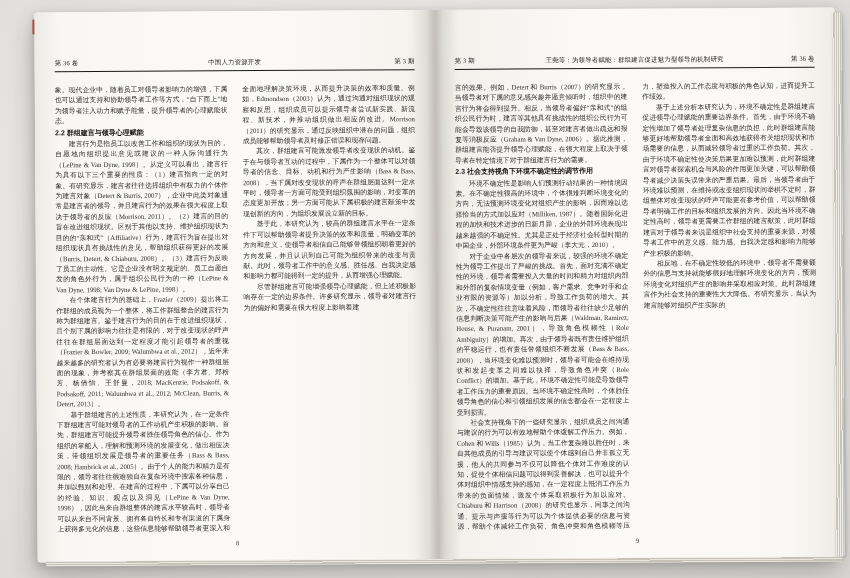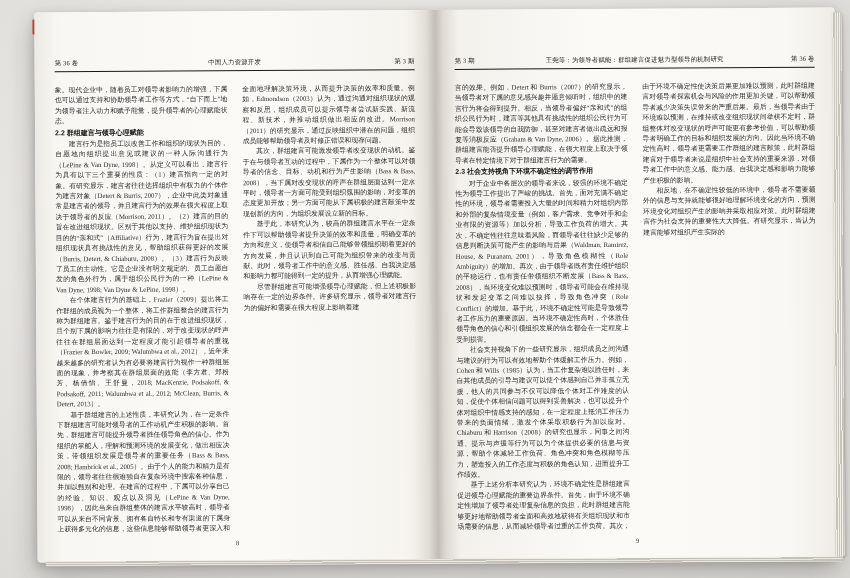--- a/index.html
+++ b/index.html
@@ -109,20 +109,21 @@
 
     <div class="page right">
       <div class="page-header">
         <span class="side">第 3 期</span>
         <span class="center">王尧等：为领导者赋能：群组建言促进魅力型领导的机制研究</span>
         <span class="side r">第 36 卷</span>
       </div>
       <div class="page-body">
           <p class="para continuation">言的效果。例如，Detert 和 Burris（2007）的研究显示，当领导者对下属的意见感兴趣并愿意倾听时，组织中的建言行为将会得到提升。相反，当领导者偏好“亲和式”的组织公民行为时，建言等其他具有挑战性的组织公民行为可能会导致该领导的自我防御，甚至对建言者做出疏远和报复等消极反应（Graham &amp; Van Dyne, 2006）。据此推测，群组建言能否提升领导心理赋能，在很大程度上取决于领导者在特定情境下对于群组建言行为的需要。</p>
           <p class="para heading">2.3 社会支持视角下环境不确定性的调节作用</p>
+          <p class="para body">环境不确定性是影响人们预测行动结果的一种情境因素。在不确定性很高的环境中，个体很难判断环境变化的方向，无法预测环境变化对组织产生的影响，因而难以选择恰当的方式加以应对（Milliken, 1987）。随着国际化进程的加快和技术进步的日新月异，企业的外部环境表现出越来越强的不确定性。尤其是正处于经济社会转型时期的中国企业，外部环境条件更为严峻（李大元，2010）。</p>
           <p class="para body">对于企业中各层次的领导者来说，较强的环境不确定性为领导工作提出了严峻的挑战。首先，面对充满不确定性的环境，领导者需要投入大量的时间和精力对组织内部和外部的复杂情境变量（例如，客户需求、竞争对手和企业有限的资源等）加以分析，导致工作负荷的增大。其次，不确定性往往意味着风险，而领导者往往缺少足够的信息判断决策可能产生的影响与后果（Waldman, Ramirez, House, &amp; Puranam, 2001），导致角色模糊性（Role Ambiguity）的增加。再次，由于领导者既有责任维护组织的平稳运行，也有责任带领组织不断发展（Bass &amp; Bass, 2008），当环境变化难以预测时，领导者可能会在维持现状和发起变革之间难以抉择，导致角色冲突（Role Conflict）的增加。基于此，环境不确定性可能是导致领导者工作压力的重要原因。当环境不确定性高时，个体胜任领导角色的信心和引领组织发展的信念都会在一定程度上受到损害。</p>
           <p class="para body">社会支持视角下的一些研究显示，组织成员之间沟通与建议的行为可以有效地帮助个体缓解工作压力。例如，Cohen 和 Wills（1985）认为，当工作复杂难以胜任时，来自其他成员的引导与建议可以使个体感到自己并非孤立无援，他人的共同参与不仅可以降低个体对工作难度的认知，促使个体相信问题可以得到妥善解决，也可以提升个体对组织中情感支持的感知，在一定程度上抵消工作压力带来的负面情绪，激发个体采取积极行为加以应对。Chiaburu 和 Harrison（2008）的研究也显示，同事之间沟通、提示与声援等行为可以为个体提供必要的信息与资源，帮助个体减轻工作负荷、角色冲突和角色模糊等压力，塑造投入的工作态度与积极的角色认知，进而提升工作绩效。</p>
           <p class="para body">基于上述分析本研究认为，环境不确定性是群组建言促进领导心理赋能的重要边界条件。首先，由于环境不确定性增加了领导者处理复杂信息的负担，此时群组建言能够更好地帮助领导者全面和高效地获得有关组织现状和市场需要的信息，从而减轻领导者过重的工作负荷。其次，由于环境不确定性使决策后果更加难以预测，此时群组建言对领导者探索机会与风险的作用更加关键，可以帮助领导者减少决策失误带来的严重后果。最后，当领导者由于环境难以预测，在维持或改变组织现状间举棋不定时，群组整体对改变现状的呼声可能更有参考价值，可以帮助领导者明确工作的目标和组织发展的方向。因此当环境不确定性高时，领导者更需要工作群组的建言献策，此时群组建言对于领导者来说是组织中社会支持的重要来源，对领导者工作中的意义感、能力感、自我决定感和影响力能够产生积极的影响。</p>
           <p class="para body">相反地，在不确定性较低的环境中，领导者不需要额外的信息与支持就能够很好地理解环境变化的方向，预测环境变化对组织产生的影响并采取相应对策。此时群组建言作为社会支持的重要性大大降低。有研究显示，当认为建言能够对组织产生实际的</p>
         </div>
       <div class="page-footer">9</div>
     </div>
 
     <div class="gutter"></div>
     <div class="page-edges"></div>

